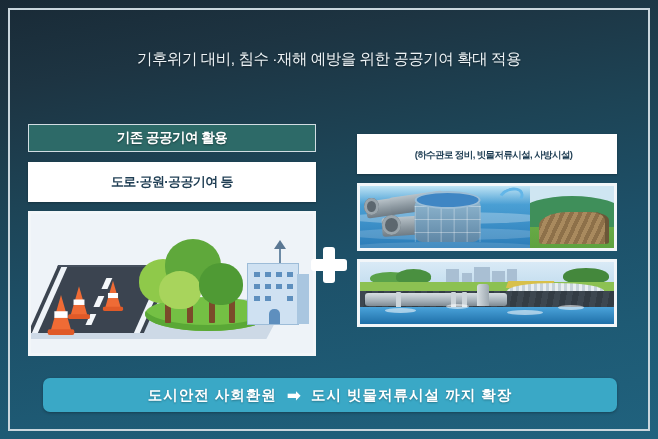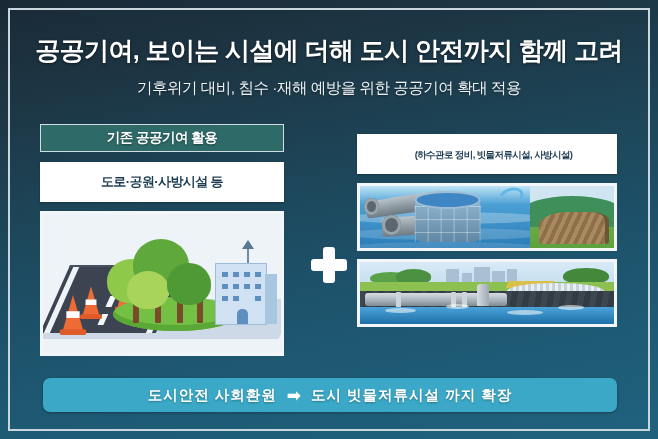--- a/index.html
+++ b/index.html
@@ -61,21 +61,21 @@
 
   
   .columns {
     position: absolute;
     left: 0; top: 124px;
     width: 658px;
     height: 242px;
   }
 
   .col { position: absolute; top: 0; }
-  .col-left  { left: 40px;  width: 244px; }
+  .col-left  { left: 28px;  width: 288px; }
   .col-right { left: 357px; width: 260px; }
 
   .band {
     height: 28px;
     border: 1.6px solid #d2dde3;
     display: flex;
     align-items: center;
     justify-content: center;
   }
   .band-filled { background: #2d6a68; }
@@ -381,34 +381,33 @@
   }
 </style>
 </head>
 <body>
 
 <div class="poster">
 
   <div class="frame"></div>
 
   <div class="title-block">
-    <div class="main-title">공공기여, 보이는 시설에 더해 도시 안전까지 함께 고려</div>
     <div class="sub-title">기후위기 대비, 침수 ·재해 예방을 위한 공공기여 확대 적용</div>
   </div>
 
   <div class="columns">
 
     <div class="col col-left">
 
       <div class="band band-filled">
         <span class="band-label">기존 공공기여 활용</span>
       </div>
 
       <div class="caption">
-        <span class="caption-main">도로·공원·사방시설 등</span>
+        <span class="caption-main">도로·공원·공공기여 등</span>
       </div>
 
       <div class="panel panel-left">
         <div class="scene-left">
 
           <div class="ground-plate"></div>
 
           <div class="road">
             <div class="road-edge l"></div>
             <div class="road-edge r"></div>

